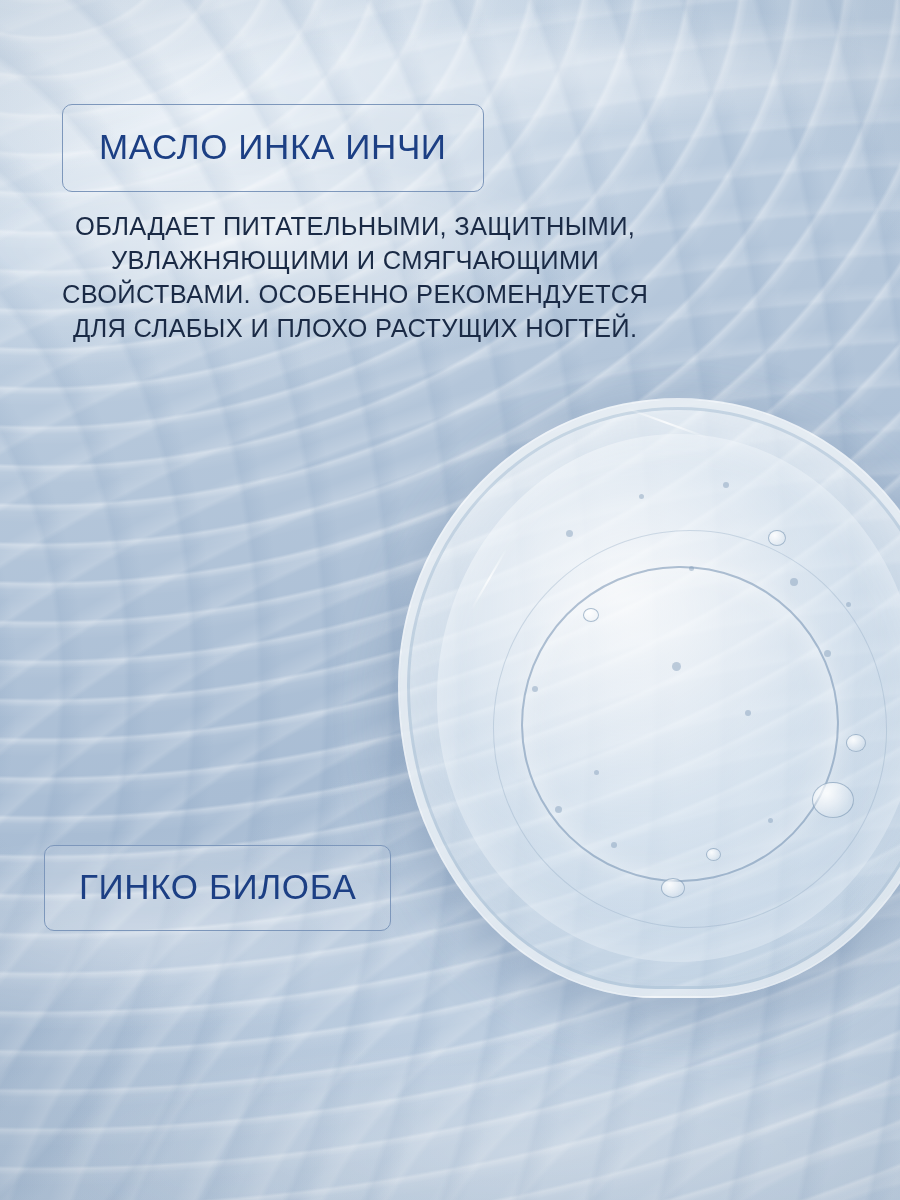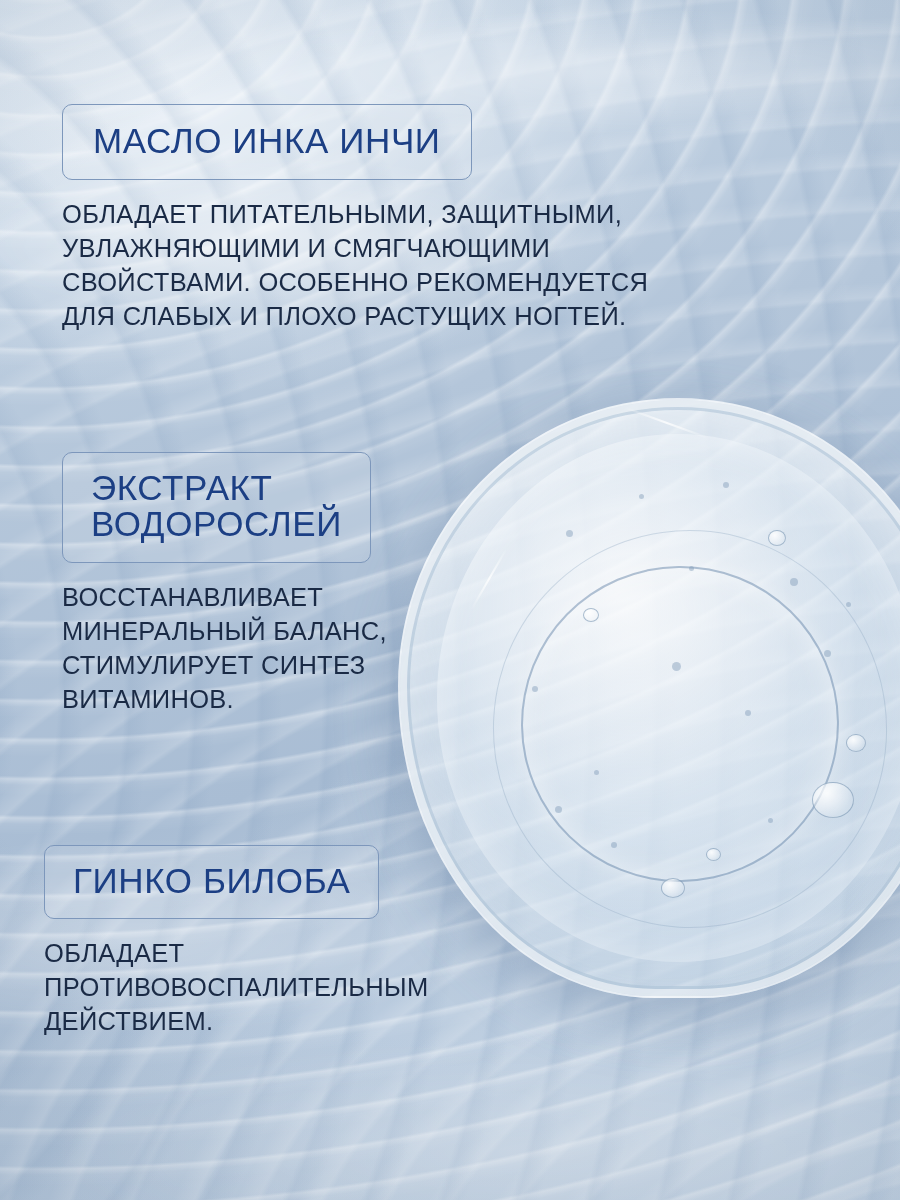--- a/index.html
+++ b/index.html
@@ -156,36 +156,37 @@
   }
   .block { position: absolute; }
   .title-box {
     display: inline-block;
     border: 1px solid #7d97bb;
     border-radius: 10px;
     padding: 9px 20px 11px 20px;
     background: rgba(255,255,255,0.10);
   }
   .title-text {
-    margin: 8px;
+    margin: 14px;
     font-size: 35px;
     line-height: 1.04;
     letter-spacing: 0.6px;
     color: #1c3f84;
     font-weight: 400;
     white-space: pre-line;
   }
   .body-text {
     margin: 18px 0 0 0;
     font-size: 25.5px;
     line-height: 1.33;
     letter-spacing: 0.3px;
     color: #1a2a45;
     font-weight: 400;
     white-space: pre-line;
+    text-align: center;
   }
 
   #block-1 { left: 62px; top: 104px; }
   #block-1 .title-box { padding: 10px 22px 12px 22px; }
   #block-2 { left: 62px; top: 452px; }
   #block-3 { left: 44px; top: 845px; }
 </style>
 </head>
 <body>
 
@@ -236,34 +237,21 @@
     <div class="block" id="block-1">
       <div class="title-box">
         <h2 class="title-text">МАСЛО ИНКА ИНЧИ</h2>
       </div>
       <p class="body-text">ОБЛАДАЕТ ПИТАТЕЛЬНЫМИ, ЗАЩИТНЫМИ,
 УВЛАЖНЯЮЩИМИ И СМЯГЧАЮЩИМИ
 СВОЙСТВАМИ. ОСОБЕННО РЕКОМЕНДУЕТСЯ
 ДЛЯ СЛАБЫХ И ПЛОХО РАСТУЩИХ НОГТЕЙ.</p>
     </div>
 
-    <div class="block" id="block-2">
-      <div class="title-box">
-        <h2 class="title-text">ЭКСТРАКТ
-ВОДОРОСЛЕЙ</h2>
-      </div>
-      <p class="body-text">ВОССТАНАВЛИВАЕТ
-МИНЕРАЛЬНЫЙ БАЛАНС,
-СТИМУЛИРУЕТ СИНТЕЗ
-ВИТАМИНОВ.</p>
-    </div>
 
     <div class="block" id="block-3">
       <div class="title-box">
         <h2 class="title-text">ГИНКО БИЛОБА</h2>
       </div>
-      <p class="body-text">ОБЛАДАЕТ
-ПРОТИВОВОСПАЛИТЕЛЬНЫМ
-ДЕЙСТВИЕМ.</p>
     </div>
 
   </div>
 </div>
 
 </body></html>

